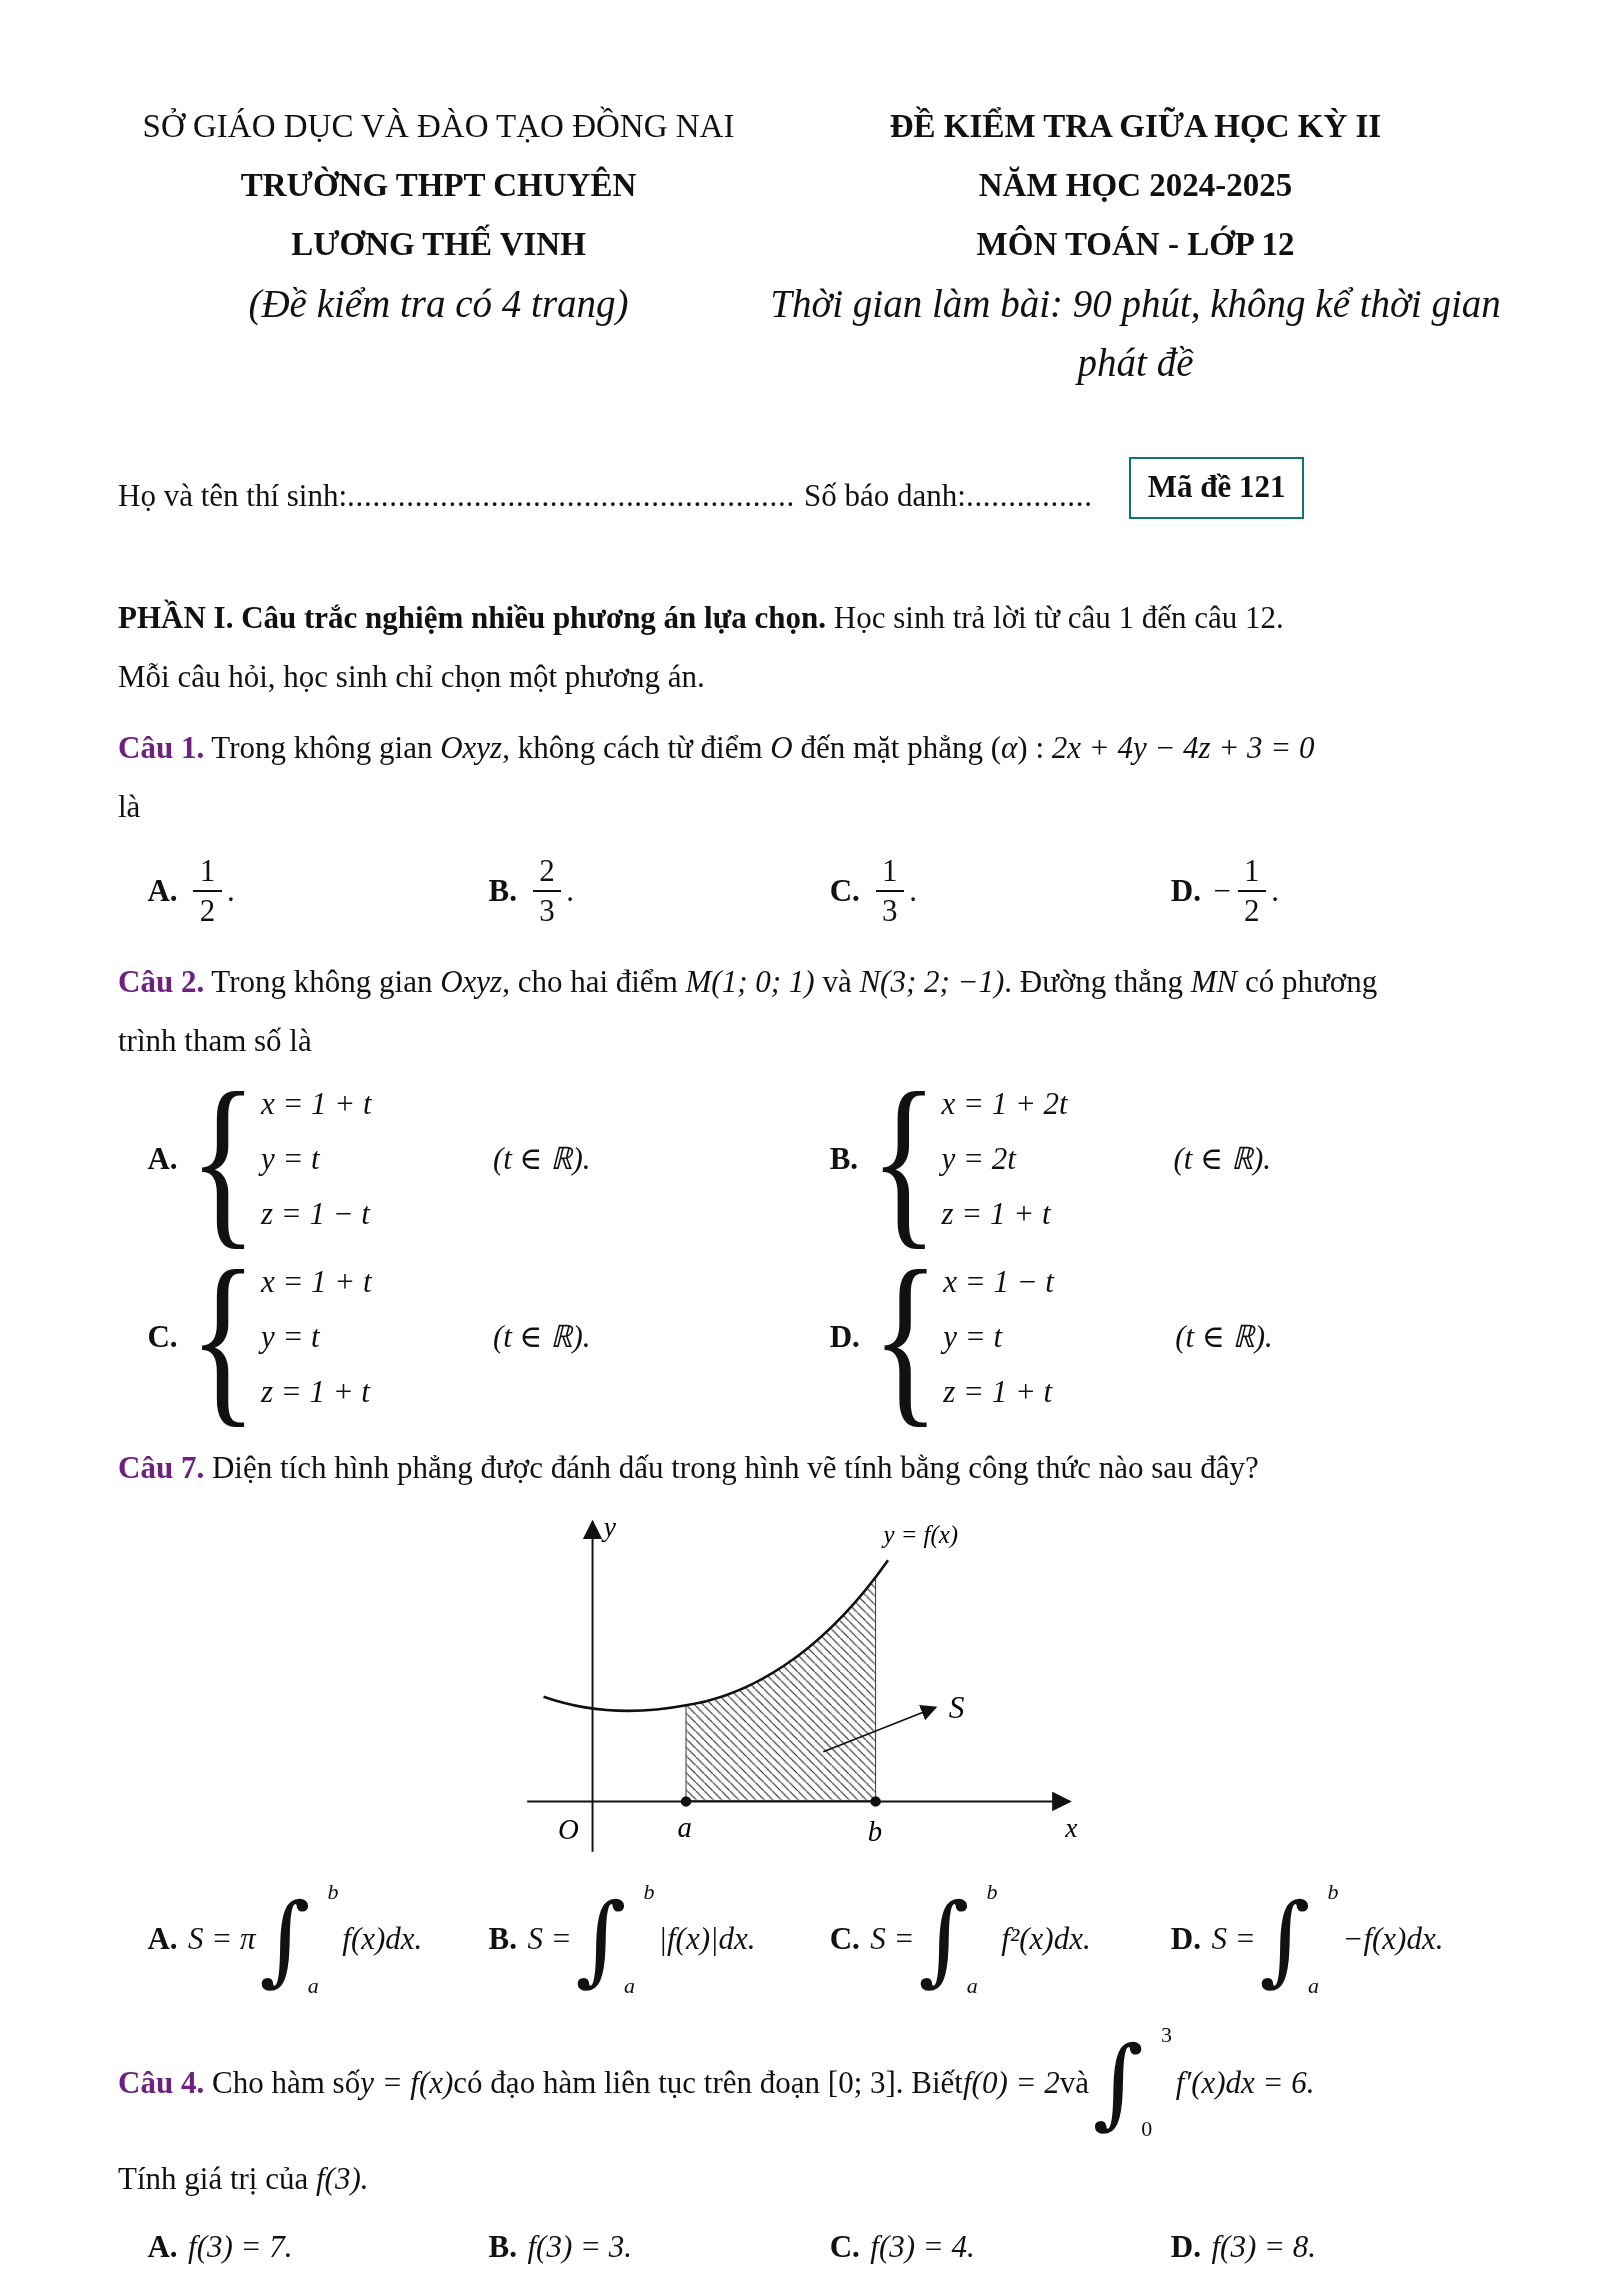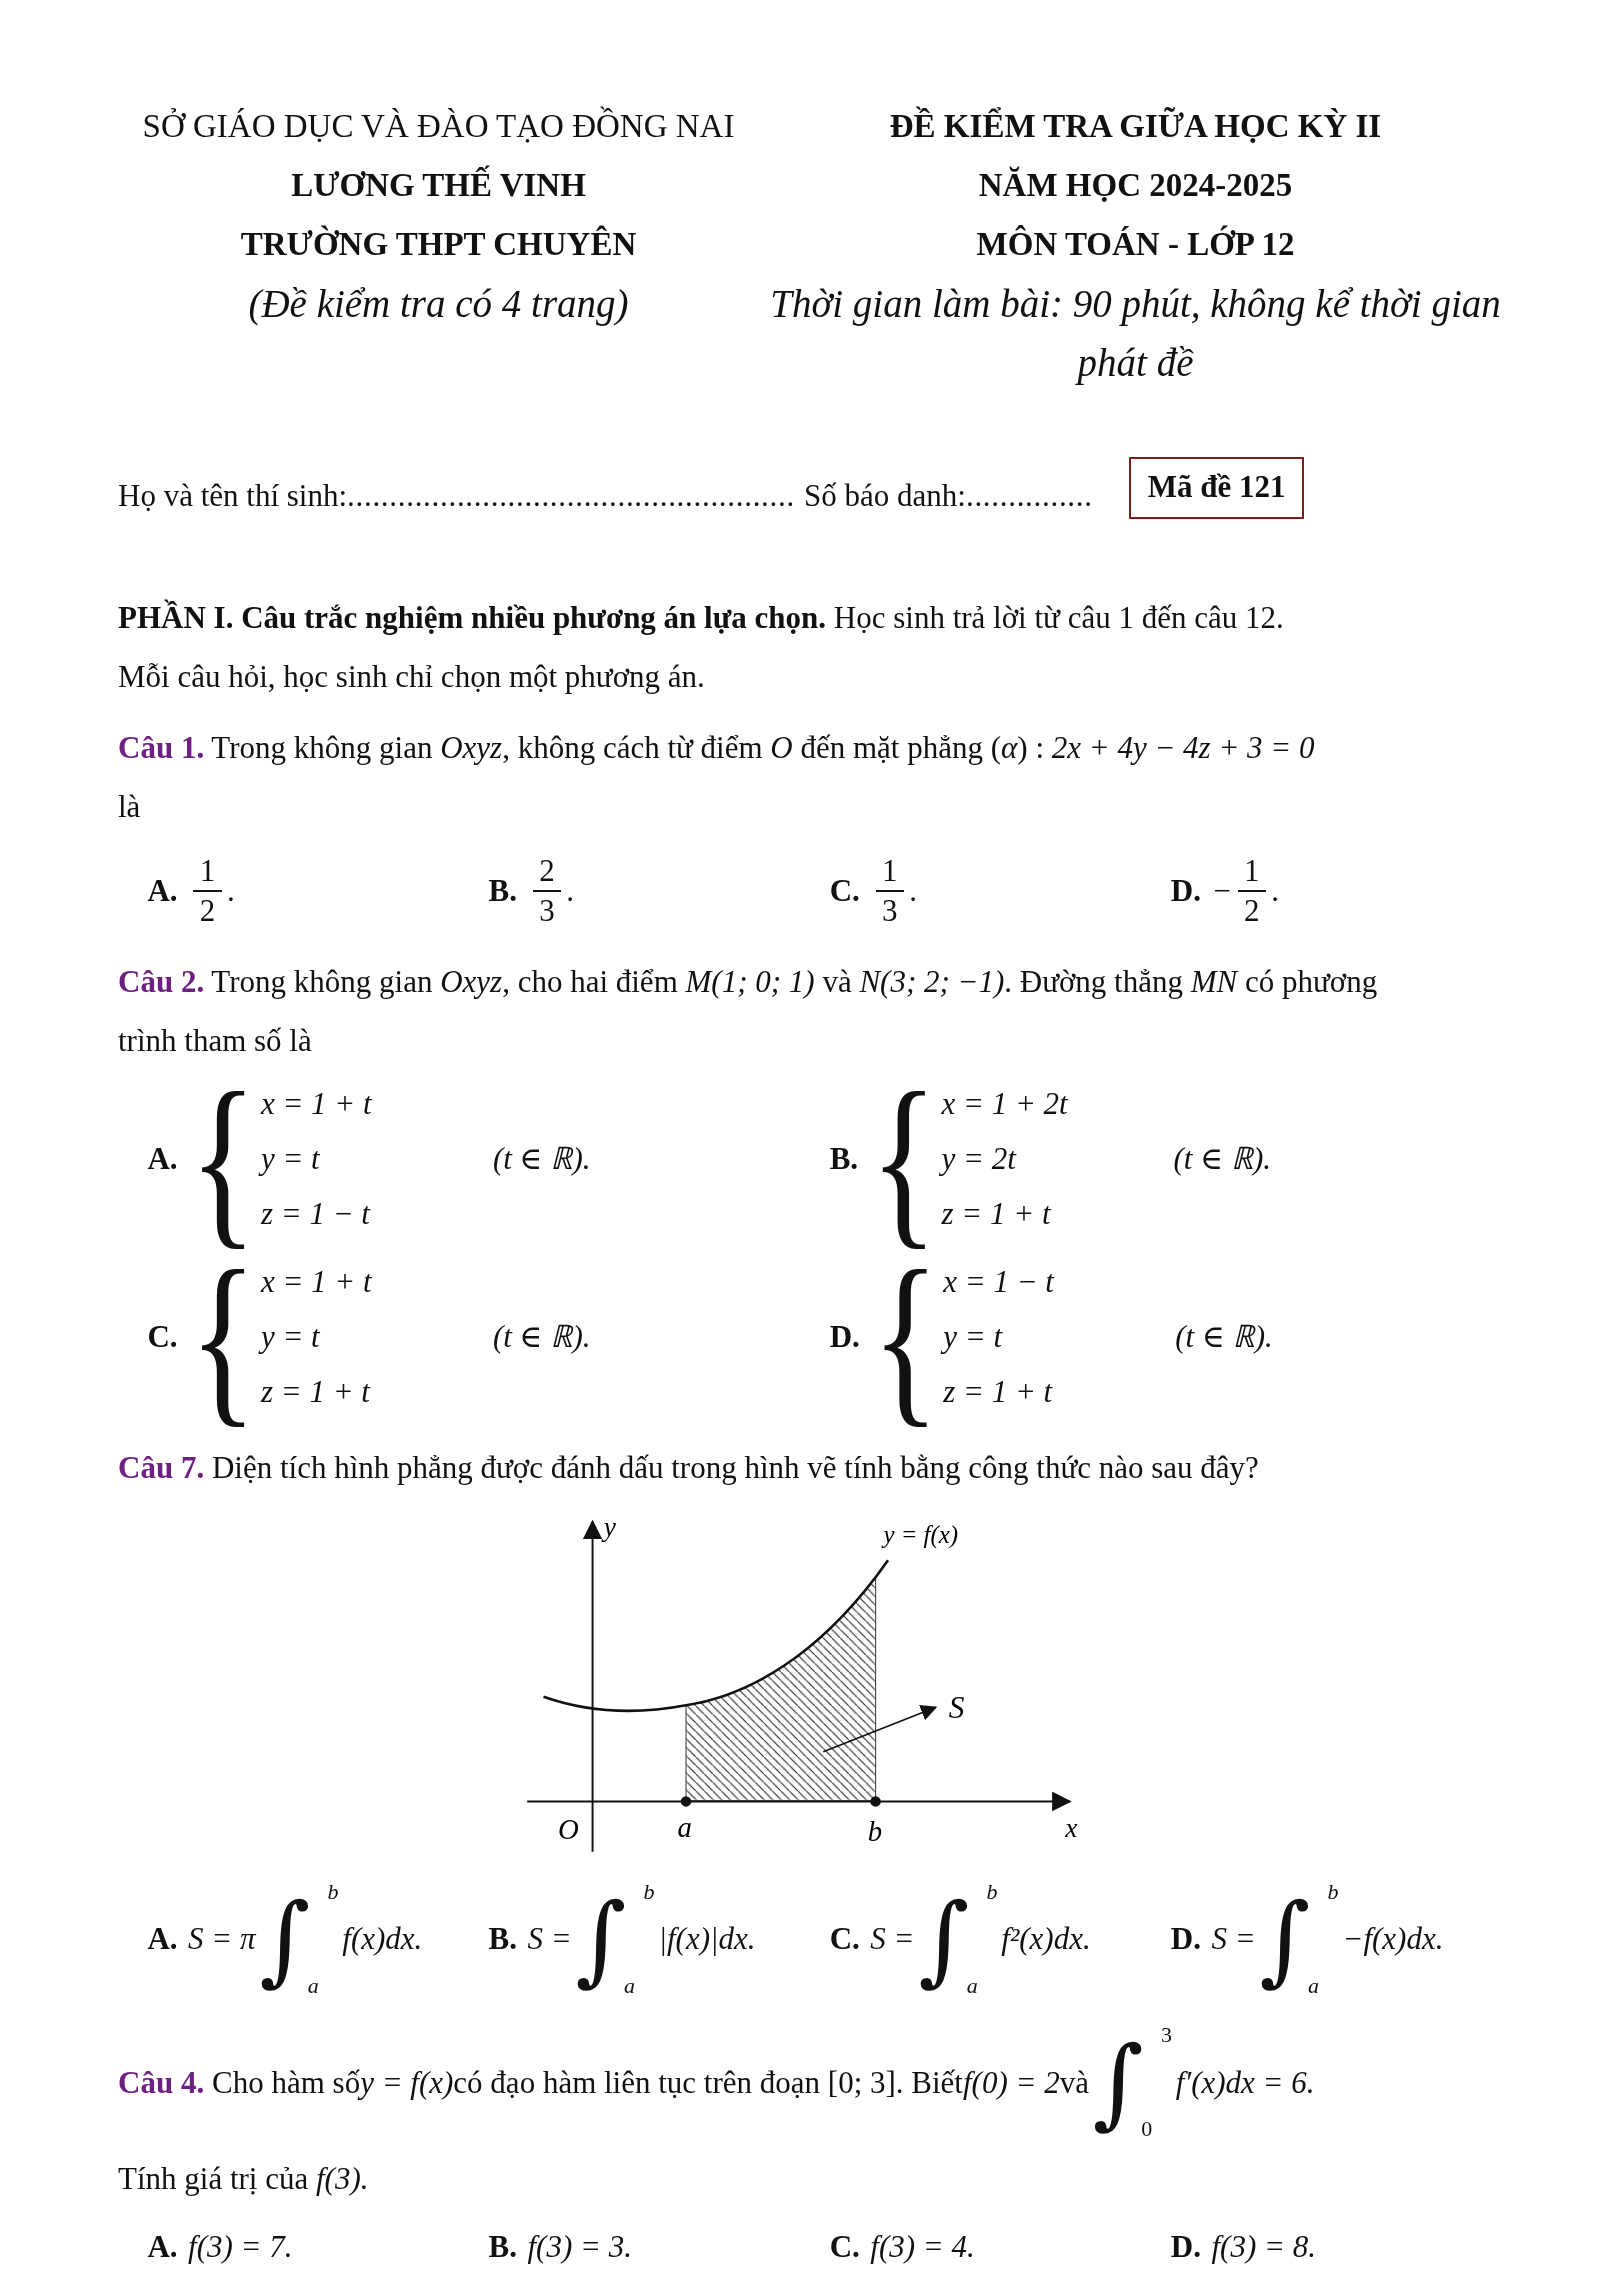--- a/index.html
+++ b/index.html
@@ -15,21 +15,21 @@
   .header { display:grid; grid-template-columns:641px 1fr; }
   .h-left, .h-right { text-align:center; }
   .h-line { line-height:59px; font-size:33px; }
   .h-bold { font-weight:bold; }
   .h-italic { font-style:italic; font-size:39px; }
 
   
   .student-row { margin-top:65px; display:flex; align-items:flex-end; }
   .dots { letter-spacing:0.7px; }
   .code-box {
-    margin-left:36px; border:2px solid #7f1d1d; padding:5.2px 17px 6.5px 17px;
+    margin-left:36px; border:2px solid #0f766e; padding:5.2px 17px 6.5px 17px;
     font-weight:bold; white-space:nowrap;
   }
 
   
   .part1 { margin-top:69px; }
   .pline { line-height:59px; }
   .b { font-weight:bold; }
 
   
   .q { margin-top:11.8px; }
@@ -78,22 +78,22 @@
   .fig-wrap { margin:5.2px 0 0 399px; }
 </style>
 </head>
 <body>
 
 <div class="page">
 
   <div class="header">
     <div class="h-left">
       <div class="h-line">SỞ GIÁO DỤC VÀ ĐÀO TẠO ĐỒNG NAI</div>
+      <div class="h-line h-bold">TRƯỜNG THPT CHUYÊN</div>
       <div class="h-line h-bold">LƯƠNG THẾ VINH</div>
-      <div class="h-line h-bold">TRƯỜNG THPT CHUYÊN</div>
       <div class="h-line h-italic">(Đề kiểm tra có 4 trang)</div>
     </div>
     <div class="h-right">
       <div class="h-line h-bold">ĐỀ KIỂM TRA GIỮA HỌC KỲ II</div>
       <div class="h-line h-bold">NĂM HỌC 2024-2025</div>
       <div class="h-line h-bold">MÔN TOÁN - LỚP 12</div>
       <div class="h-line h-italic">Thời gian làm bài: 90 phút, không kể thời gian phát đề</div>
     </div>
   </div>
 

